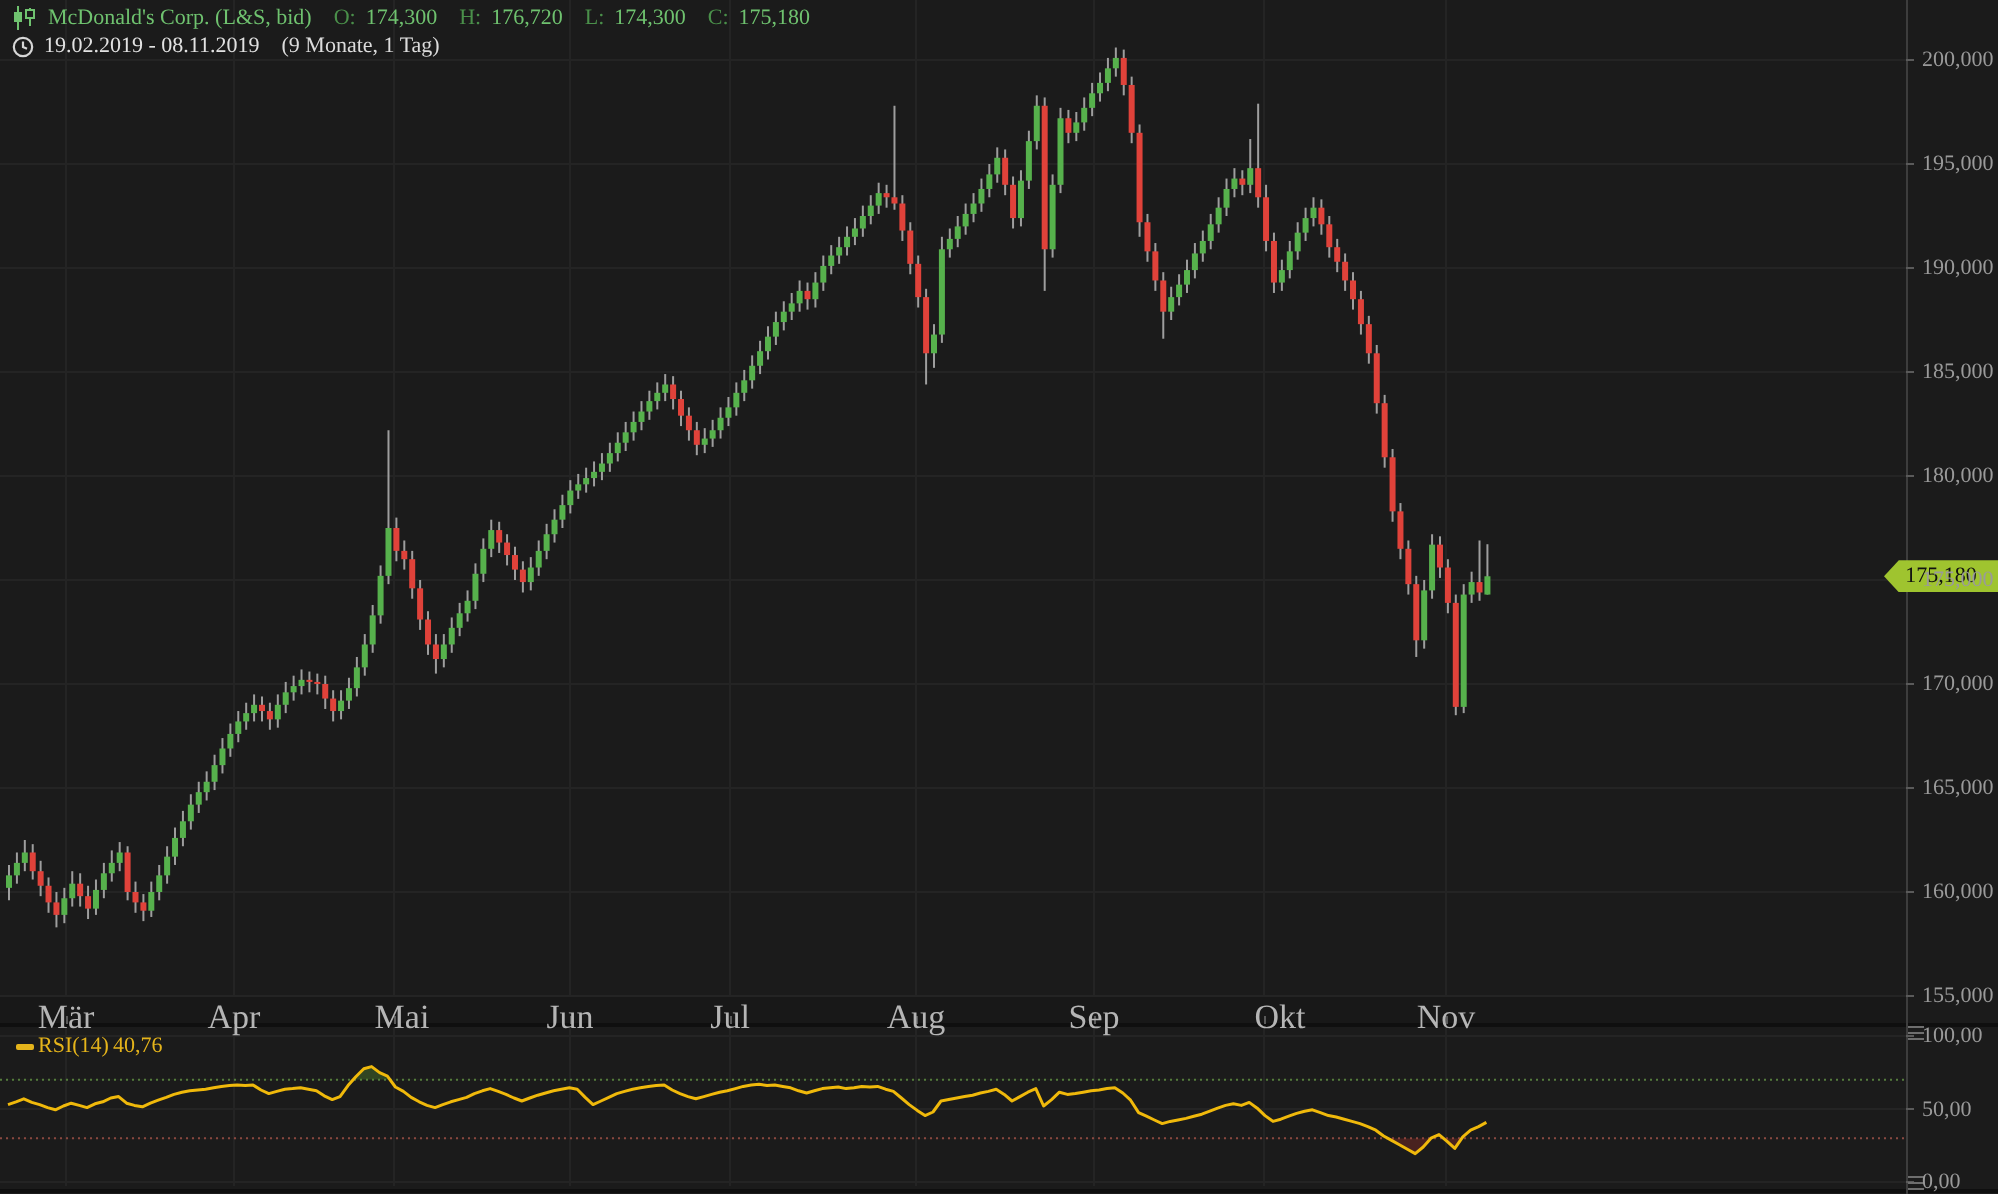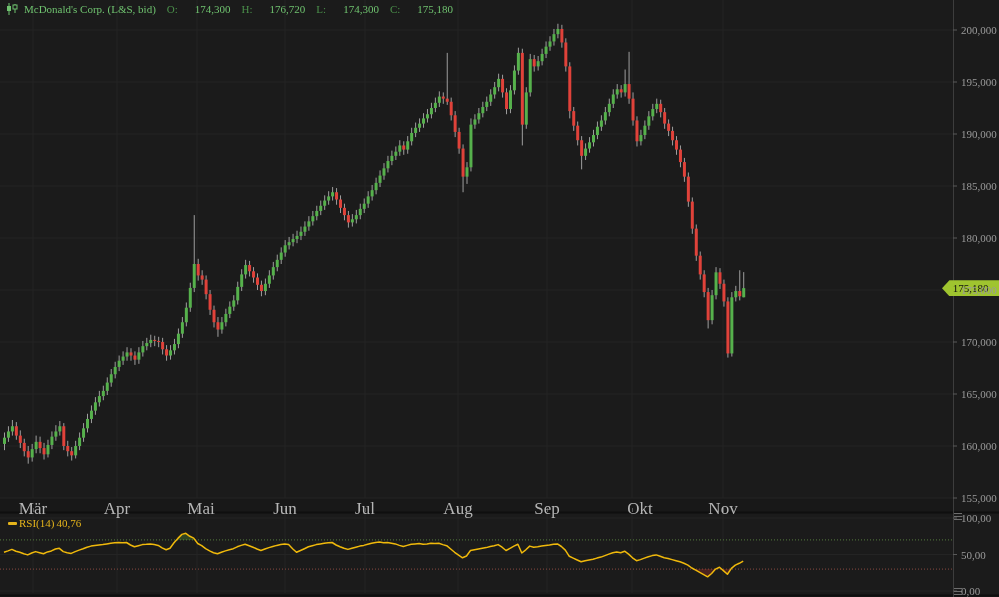--- a/index.html
+++ b/index.html
@@ -4,21 +4,21 @@
 <style>
   html,body{margin:0;padding:0;background:#1b1b1b;}
   #stage{position:relative;width:999px;height:597px;background:#1b1b1b;overflow:hidden;
          font-family:Liberation Serif, serif;}
   #chart-svg{position:absolute;left:0;top:0;}
   .hdr{position:absolute;left:6px;font-size:11px;white-space:nowrap;display:flex;align-items:center;gap:5px;}
   .hdr-1{top:3px;}
   .hdr-2{top:17px;color:#e2e2e2;}
   .sym{color:#6fc26f;}
   .ohlc-l{color:#4a8f4a;margin-left:6px;}
-  .ohlc-v{color:#6fc26f;margin-left:12px;}
+  .ohlc-v{color:#6fc26f;margin-left:0;}
   .per{margin-left:6px;color:#dcdcdc;}
   .tick-label{position:absolute;left:961px;font-size:11px;color:#9a9a9a;line-height:12px;}
   .month-label{position:absolute;top:499px;font-size:17px;color:#b5b5b5;transform:translateX(-50%);}
   .price-tag{position:absolute;left:942px;width:57px;height:16px;background:#9fc42f;color:#111;
      font-size:11px;line-height:16px;text-align:center;
      clip-path:polygon(13% 0,100% 0,100% 100%,13% 100%,0 50%);}
   .rsi-legend{position:absolute;left:8px;top:517px;font-size:11px;color:#e5b41b;display:flex;align-items:center;gap:2px;}
   .rsi-swatch{display:inline-block;width:9px;height:3px;background:#e5b41b;border-radius:1px;}
   .rsi-val{margin-left:0;}
   .handle{position:absolute;left:954px;width:8px;height:7px;display:flex;flex-direction:column;justify-content:space-between;}
@@ -494,20 +494,28 @@
     <span class="ohlc-l">O:</span>
       <span class="ohlc-v">174,300</span>
     <span class="ohlc-l">H:</span>
       <span class="ohlc-v">176,720</span>
     <span class="ohlc-l">L:</span>
       <span class="ohlc-v">174,300</span>
     <span class="ohlc-l">C:</span>
       <span class="ohlc-v">175,180</span>
   </div>
 
+  <div class="hdr hdr-2">
+    <svg width="11" height="11" viewBox="0 0 12 12">
+      <circle cx="6" cy="6" r="5" fill="none" stroke="#d6d6d6" stroke-width="1.2"></circle>
+      <path d="M6 3 L6 6 L8.2 7" fill="none" stroke="#d6d6d6" stroke-width="1.2"></path>
+    </svg>
+    <span>19.02.2019 - 08.11.2019</span>
+    <span class="per">(9 Monate, 1 Tag)</span>
+  </div>
 
   <div class="price-tag" id="price-tag" style="top: 280.128px;">175,180</div>
 
   <div class="rsi-legend">
     <span class="rsi-swatch"></span>
     <span>RSI(14)</span>
     <span class="rsi-val">40,76</span>
   </div>
 
   <div class="handle" style="top:513px">

